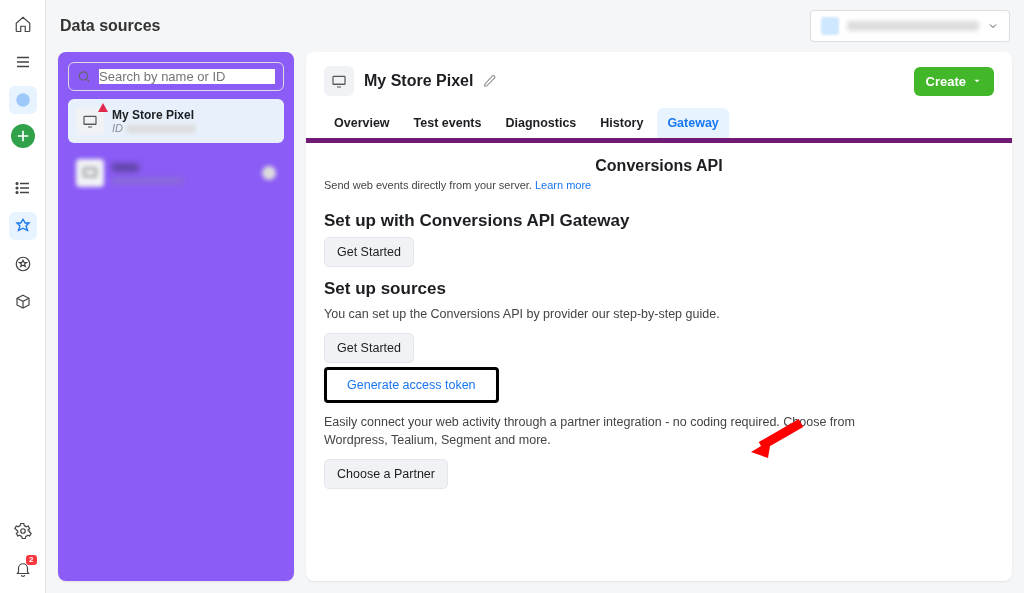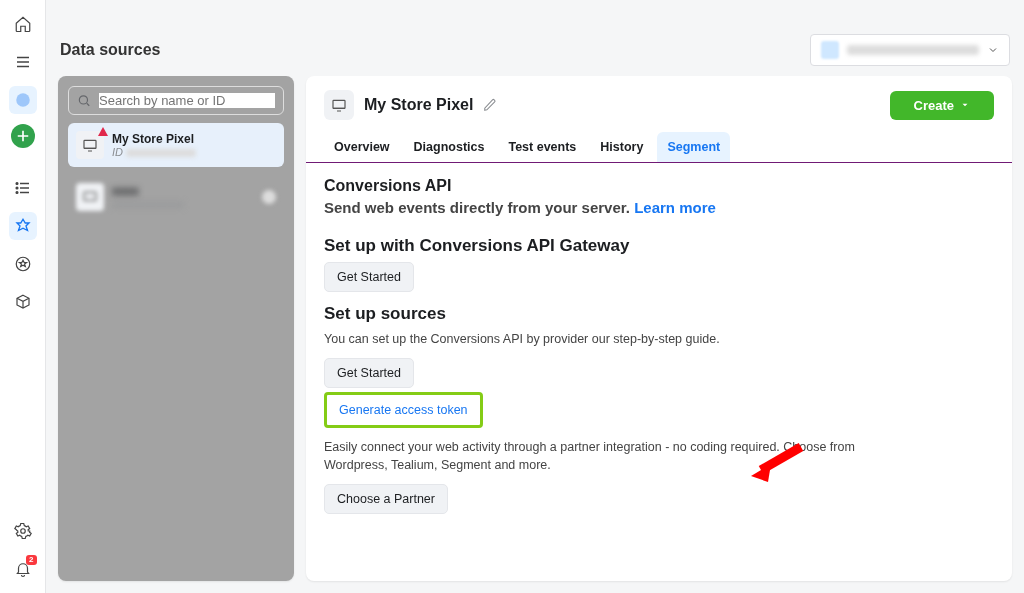--- a/index.html
+++ b/index.html
@@ -6,56 +6,56 @@
 body { font-family: -apple-system, BlinkMacSystemFont, "Segoe UI", Helvetica, Arial, sans-serif; background: #f5f6f7; font-size: 13px; color: #1c1e21; width: 1024px; height: 593px; overflow: hidden; display: flex; }
 .left-rail { width: 46px; background: #fff; border-right: 1px solid #e5e6e8; display: flex; flex-direction: column; align-items: center; padding: 10px 0; gap: 10px; }
 .rail-icon { width: 28px; height: 28px; display: flex; align-items: center; justify-content: center; border-radius: 6px; color: #444; position: relative; }
 .rail-icon svg { width: 18px; height: 18px; }
 .rail-icon.selected { background: #e7f3ff; color: #1877f2; }
 .rail-icon.highlight { background: #e7f3ff; color: #1877f2; }
 .rail-icon.green { background: #31a24c; color: #fff; width: 24px; height: 24px; border-radius: 50%; }
 .rail-spacer { flex: 1; }
 .badge-small { position: absolute; top: 0px; right: 0px; background: #fa383e; color: #fff; font-size: 8px; font-weight: 700; border-radius: 3px; padding: 0 3px; line-height: 10px; }
 .content { flex: 1; display: flex; flex-direction: column; overflow: hidden; }
-.topbar { display: flex; align-items: center; justify-content: space-between; padding: 10px 14px 10px 14px; margin-top: 24px; }
+.topbar { display: flex; align-items: center; justify-content: space-between; padding: 10px 14px 10px 14px; }
 .page-title { font-size: 16px; font-weight: 700; color: #333; }
 .account-dd { display: flex; align-items: center; gap: 8px; background: #fff; border: 1px solid #dcdde1; border-radius: 4px; padding: 6px 10px; min-width: 200px; }
 .account-dd .acc-icon { width: 18px; height: 18px; border-radius: 3px; background: #cfe7ff; display: flex; align-items: center; justify-content: center; filter: blur(1px); }
 .account-dd .acc-label { flex: 1; height: 10px; background: #ddd; border-radius: 3px; filter: blur(2px); }
 .body-row { flex: 1; display: flex; gap: 12px; padding: 0 12px 12px 12px; overflow: hidden; }
-.left-panel { width: 236px; background: #a3a3a3; border-radius: 8px; box-shadow: 0 1px 2px rgba(0,0,0,.08); padding: 10px; display: flex; flex-direction: column; gap: 8px; }
+.left-panel { width: 236px; background: #8b5cf6; border-radius: 8px; box-shadow: 0 1px 2px rgba(0,0,0,.08); padding: 10px; display: flex; flex-direction: column; gap: 8px; }
 .search-wrap { display: flex; align-items: center; gap: 8px; border: 1px solid #ddd; border-radius: 6px; padding: 6px 8px; color: #65676b; }
 .search-wrap input { border: none; outline: none; flex: 1; font-size: 13px; color: #333; }
 .ds-item { display: flex; gap: 8px; padding: 8px; border-radius: 6px; align-items: center; position: relative; }
 .ds-item.active { background: #e7f0fb; }
 .ds-item .ds-ico { width: 28px; height: 28px; background: #f0f2f5; border-radius: 4px; display: flex; align-items: center; justify-content: center; color: #555; position: relative; }
 .ds-item .ds-ico .warn { position: absolute; top: -4px; right: -4px; width:0;height:0;border-left:5px solid transparent;border-right:5px solid transparent;border-bottom:9px solid #e0284c; }
 .ds-item .ds-name { font-size: 12px; font-weight: 600; color: #1c1e21; }
 .ds-item .ds-id { font-size: 11px; color: #8a8d91; font-style: italic; }
 .ds-id .blur { display:inline-block; width:70px; height:8px; background:#ddd; border-radius:3px; filter: blur(2px); vertical-align: middle;}
 .ds-item.blurred .ds-name, .ds-item.blurred .ds-id { filter: blur(3px); }
 .right-panel { flex: 1; background: #fff; border-radius: 8px; box-shadow: 0 1px 2px rgba(0,0,0,.08); display:flex; flex-direction:column; overflow:hidden; position: relative; }
 .rp-head { display:flex; align-items:center; justify-content:space-between; padding: 14px 18px 6px 18px; }
 .rp-title { display:flex; align-items:center; gap: 10px; }
 .rp-title .rp-ico { width: 30px; height: 30px; background:#f0f2f5; border-radius:6px; display:flex; align-items:center; justify-content:center; color:#555; }
 .rp-title h2 { font-size: 16px; font-weight: 700; }
 .edit-pencil { color:#8a8d91; width:14px; height:14px; }
-.create-btn { background:#42b72a; color:#fff; border:none; border-radius:6px; padding: 7px 24px; font-weight:600; font-size:13px; display:flex; align-items:center; gap:6px; }
-.tabs { display:flex; gap: 4px; padding: 6px 18px 0 18px; border-bottom: 1px solid #701a75; }
+.create-btn { background:#42b72a; color:#fff; border:none; border-radius:6px; padding: 7px 12px; font-weight:600; font-size:13px; display:flex; align-items:center; gap:6px; }
+.tabs { display:flex; gap: 4px; padding: 6px 18px 0 18px; border-bottom: 5px solid #701a75; }
 .tab { padding: 8px 10px; font-size: 12.5px; font-weight: 600; color: #1c1e21; border-radius: 6px 6px 0 0; cursor:pointer; }
 .tab.active { background:#e7f3ff; color:#1877f2; }
 .scroll-area { flex:1; overflow-y:auto; padding: 14px 18px 20px 18px; }
-.section-title { font-size: 16px; font-weight: 800; margin-bottom: 4px; }
-.section-sub { font-size: 15px; color: #444; margin-bottom: 20px; font-weight: bold; }
+.section-title { font-size: 16px; font-weight: 800; margin-bottom: 4px; text-align: center; }
+.section-sub { font-size: 11px; color: #444; margin-bottom: 20px; }
 .section-sub a { color:#1877f2; text-decoration:none; }
 .sub-h { font-size: 17px; font-weight: 700; margin: 12px 0 6px 0; }
 .para { font-size: 12.5px; color: #444; line-height: 1.45; margin-bottom: 10px; max-width: 560px; }
 .btn { background:#f0f2f5; border:1px solid #e4e6ea; color:#1c1e21; font-size:12.5px; font-weight:500; padding: 7px 12px; border-radius:5px; display:inline-block; cursor:pointer; }
 .link-like { color:#1877f2; font-size:12.5px; text-decoration:none; display:inline-block; padding: 6px 4px; cursor:pointer; }
-.callout-box { border: 3px solid #84cc16; border-radius: 4px; padding: 2px 8px; display:inline-block; margin-top: 4px; margin-bottom: 10px; }
+.callout-box { border: 3px solid #000000; border-radius: 4px; padding: 2px 16px; display:inline-block; margin-top: 4px; margin-bottom: 10px; }
 .arrow { position: absolute; left: 440px; top: 366px; width: 60px; height: 40px; pointer-events:none; }
 .chev { color:#555; }
 .scroll-area::-webkit-scrollbar { width: 8px; }
 .scroll-area::-webkit-scrollbar-thumb { background:#c5c6c9; border-radius:4px; }
 .scroll-area::-webkit-scrollbar-track { background: transparent; }
 </style>
 </head>
 <body>
 
 <div class="left-rail">
@@ -189,24 +189,24 @@
         <button class="create-btn">
           <span>Create</span>
           <svg width="10" height="10" viewBox="0 0 24 24" fill="#fff">
               <path d="M6 9l6 6 6-6z"></path>
             </svg>
         </button>
       </div>
 
       <div class="tabs">
         <div class="tab">Overview</div>
+        <div class="tab">Test events</div>
         <div class="tab">Diagnostics</div>
-        <div class="tab">Test events</div>
         <div class="tab">History</div>
-        <div class="tab active">Segment</div>
+        <div class="tab active">Gateway</div>
       </div>
 
       <div class="scroll-area">
         <div class="section-title">Conversions API</div>
         <div class="section-sub">
           <span>Send web events directly from your server.</span>
           <a href="#">Learn more</a>
         </div>
 
         <div class="sub-h">Set up with Conversions API Gateway</div>

